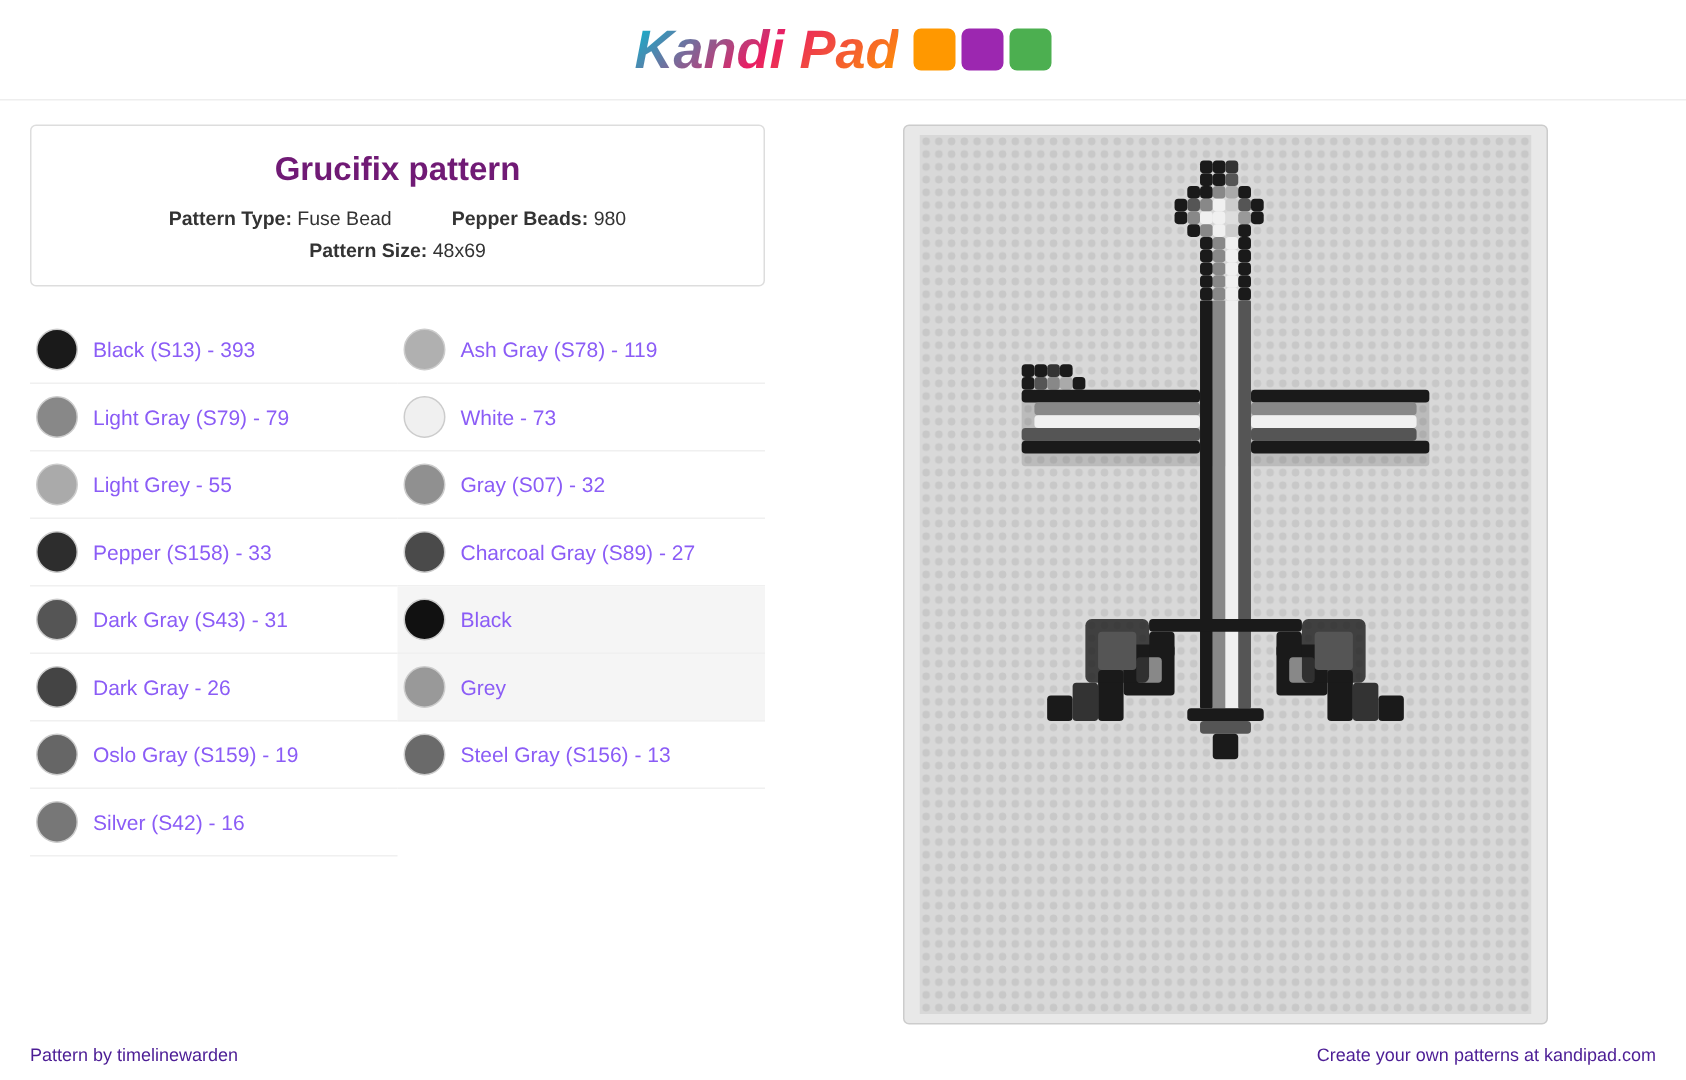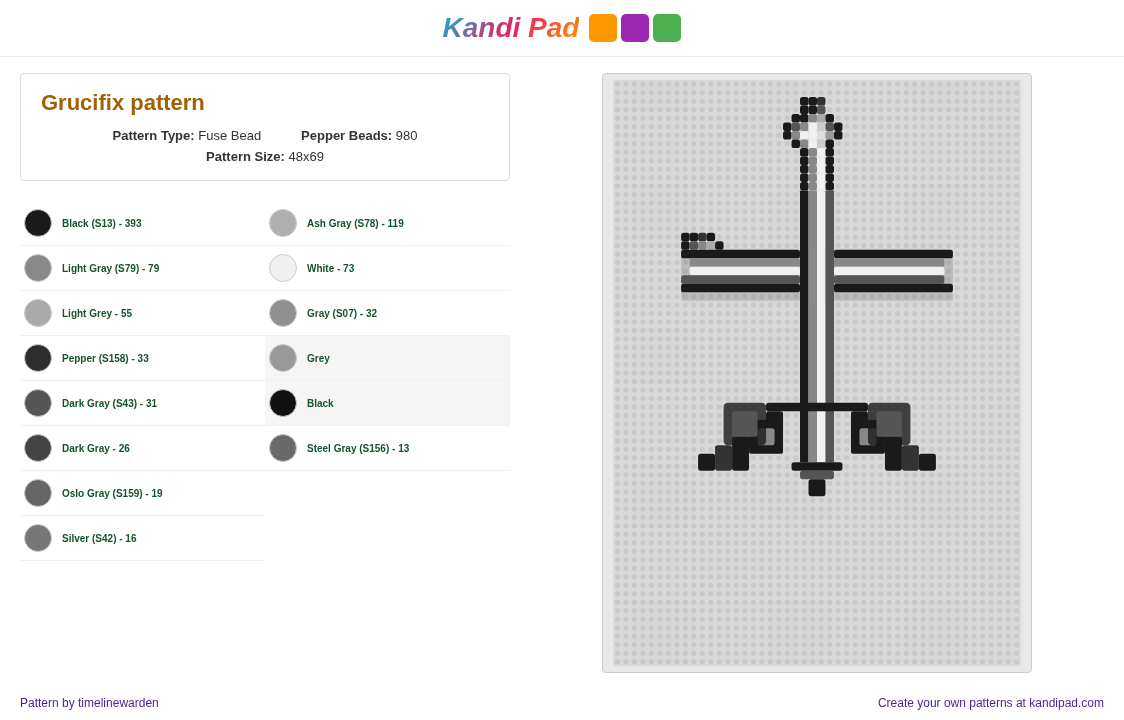--- a/index.html
+++ b/index.html
@@ -13,21 +13,21 @@
 
     
     .header {
       display: flex;
       align-items: center;
       justify-content: center;
       padding: 12px 20px;
       border-bottom: 1px solid #eee;
     }
     .logo-text {
-      font-size: 28px;
+      font-size: 36px;
       font-weight: 900;
       font-style: italic;
       background: linear-gradient(135deg, #00bcd4, #e91e63, #ff9800);
       -webkit-background-clip: text;
       -webkit-text-fill-color: transparent;
       background-clip: text;
       margin-right: 10px;
     }
     .logo-icons {
       display: flex;
@@ -59,23 +59,23 @@
     .pattern-info-box {
       border: 1px solid #ddd;
       border-radius: 4px;
       padding: 16px 20px;
       margin-bottom: 20px;
       background: #fff;
     }
     .pattern-title {
       font-size: 22px;
       font-weight: 900;
-      text-align: left;
+      text-align: center;
       margin-bottom: 12px;
-      color: #a16207;
+      color: #701a75;
     }
     .pattern-meta {
       display: flex;
       justify-content: center;
       gap: 40px;
       font-size: 13px;
       color: #333;
     }
 
     
@@ -94,23 +94,22 @@
       border-bottom: 1px solid #f0f0f0;
     }
     .color-swatch {
       width: 28px;
       height: 28px;
       border-radius: 50%;
       flex-shrink: 0;
       border: 1px solid #ccc;
     }
     .color-label {
-      font-size: 10px;
-      color: #14532d;
-      font-weight: bold;
+      font-size: 14px;
+      color: #8b5cf6;
     }
 
     
     .right-panel {
       flex: 1;
       display: flex;
       align-items: flex-start;
       justify-content: center;
     }
     .pattern-grid-container {
@@ -227,27 +226,31 @@
           <span class="color-label">Ash Gray (S78) - 119</span>
         </div>
         <div class="color-item">
           <div class="color-swatch" style="background:#f0f0f0;"></div>
           <span class="color-label">White - 73</span>
         </div>
         <div class="color-item">
           <div class="color-swatch" style="background:#909090;"></div>
           <span class="color-label">Gray (S07) - 32</span>
         </div>
+        <div class="color-item">
+          <div class="color-swatch" style="background:#4a4a4a;"></div>
+          <span class="color-label">Charcoal Gray (S89) - 27</span>
+        </div>
+        <div class="color-item selected-black">
+          <div class="color-swatch" style="background:#111;"></div>
+          <span class="color-label">Black</span>
+        </div>
         <div class="color-item selected-grey">
           <div class="color-swatch" style="background:#999;"></div>
           <span class="color-label">Grey</span>
-        </div>
-        <div class="color-item selected-black">
-          <div class="color-swatch" style="background:#111;"></div>
-          <span class="color-label">Black</span>
         </div>
         <div class="color-item">
           <div class="color-swatch" style="background:#6a6a6a;"></div>
           <span class="color-label">Steel Gray (S156) - 13</span>
         </div>
       </div>
     </div>
   </div>
 
   <div class="right-panel">

